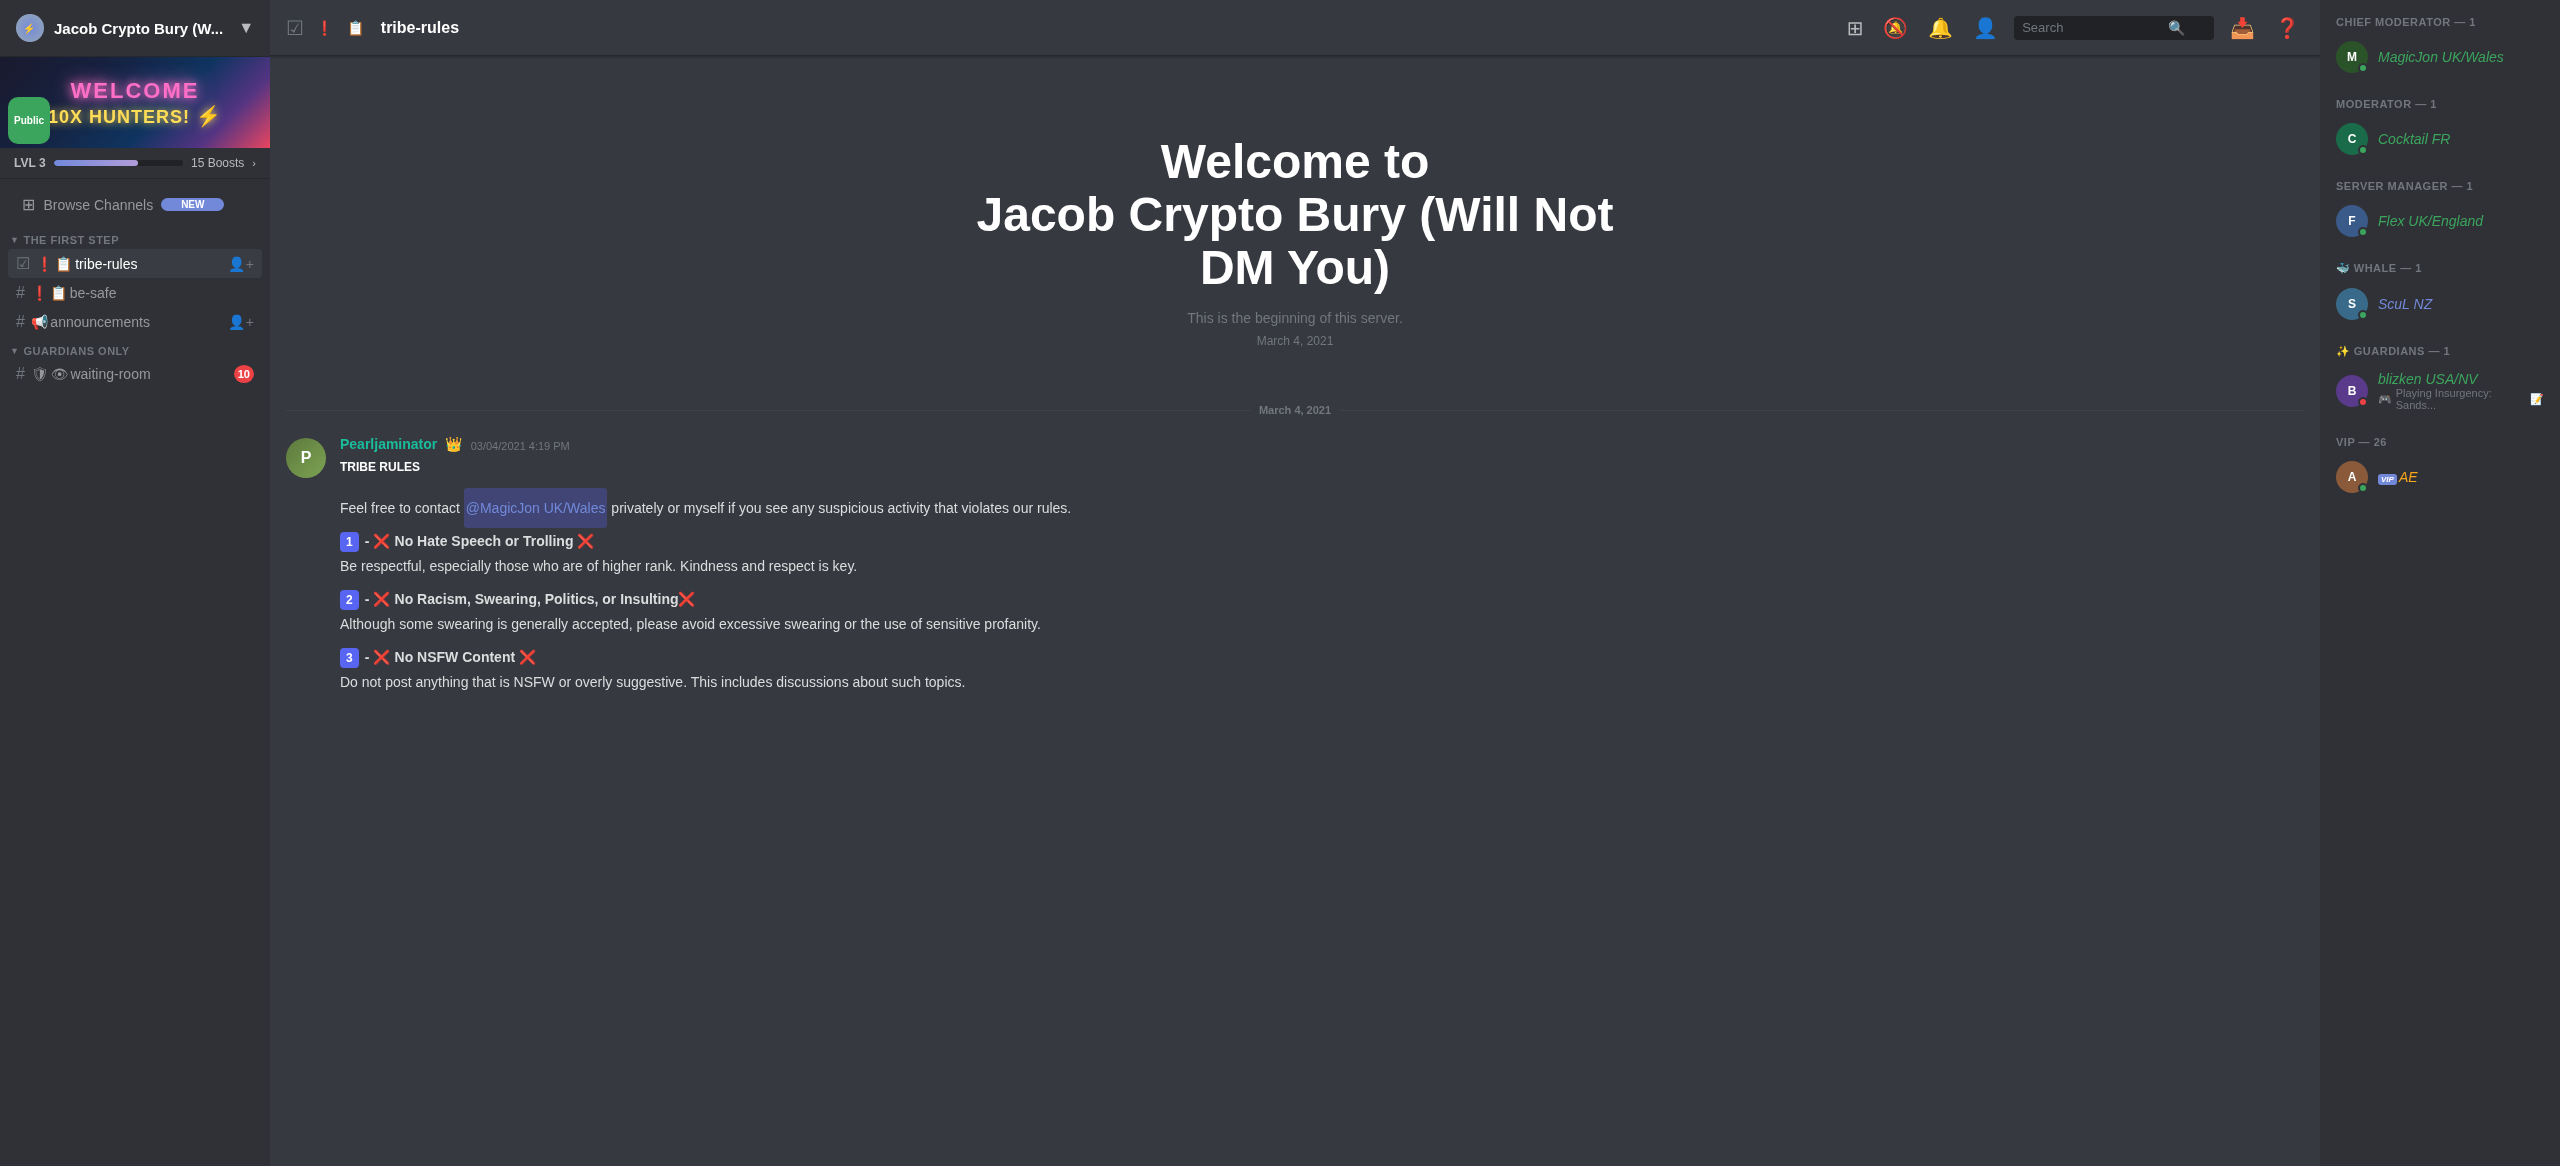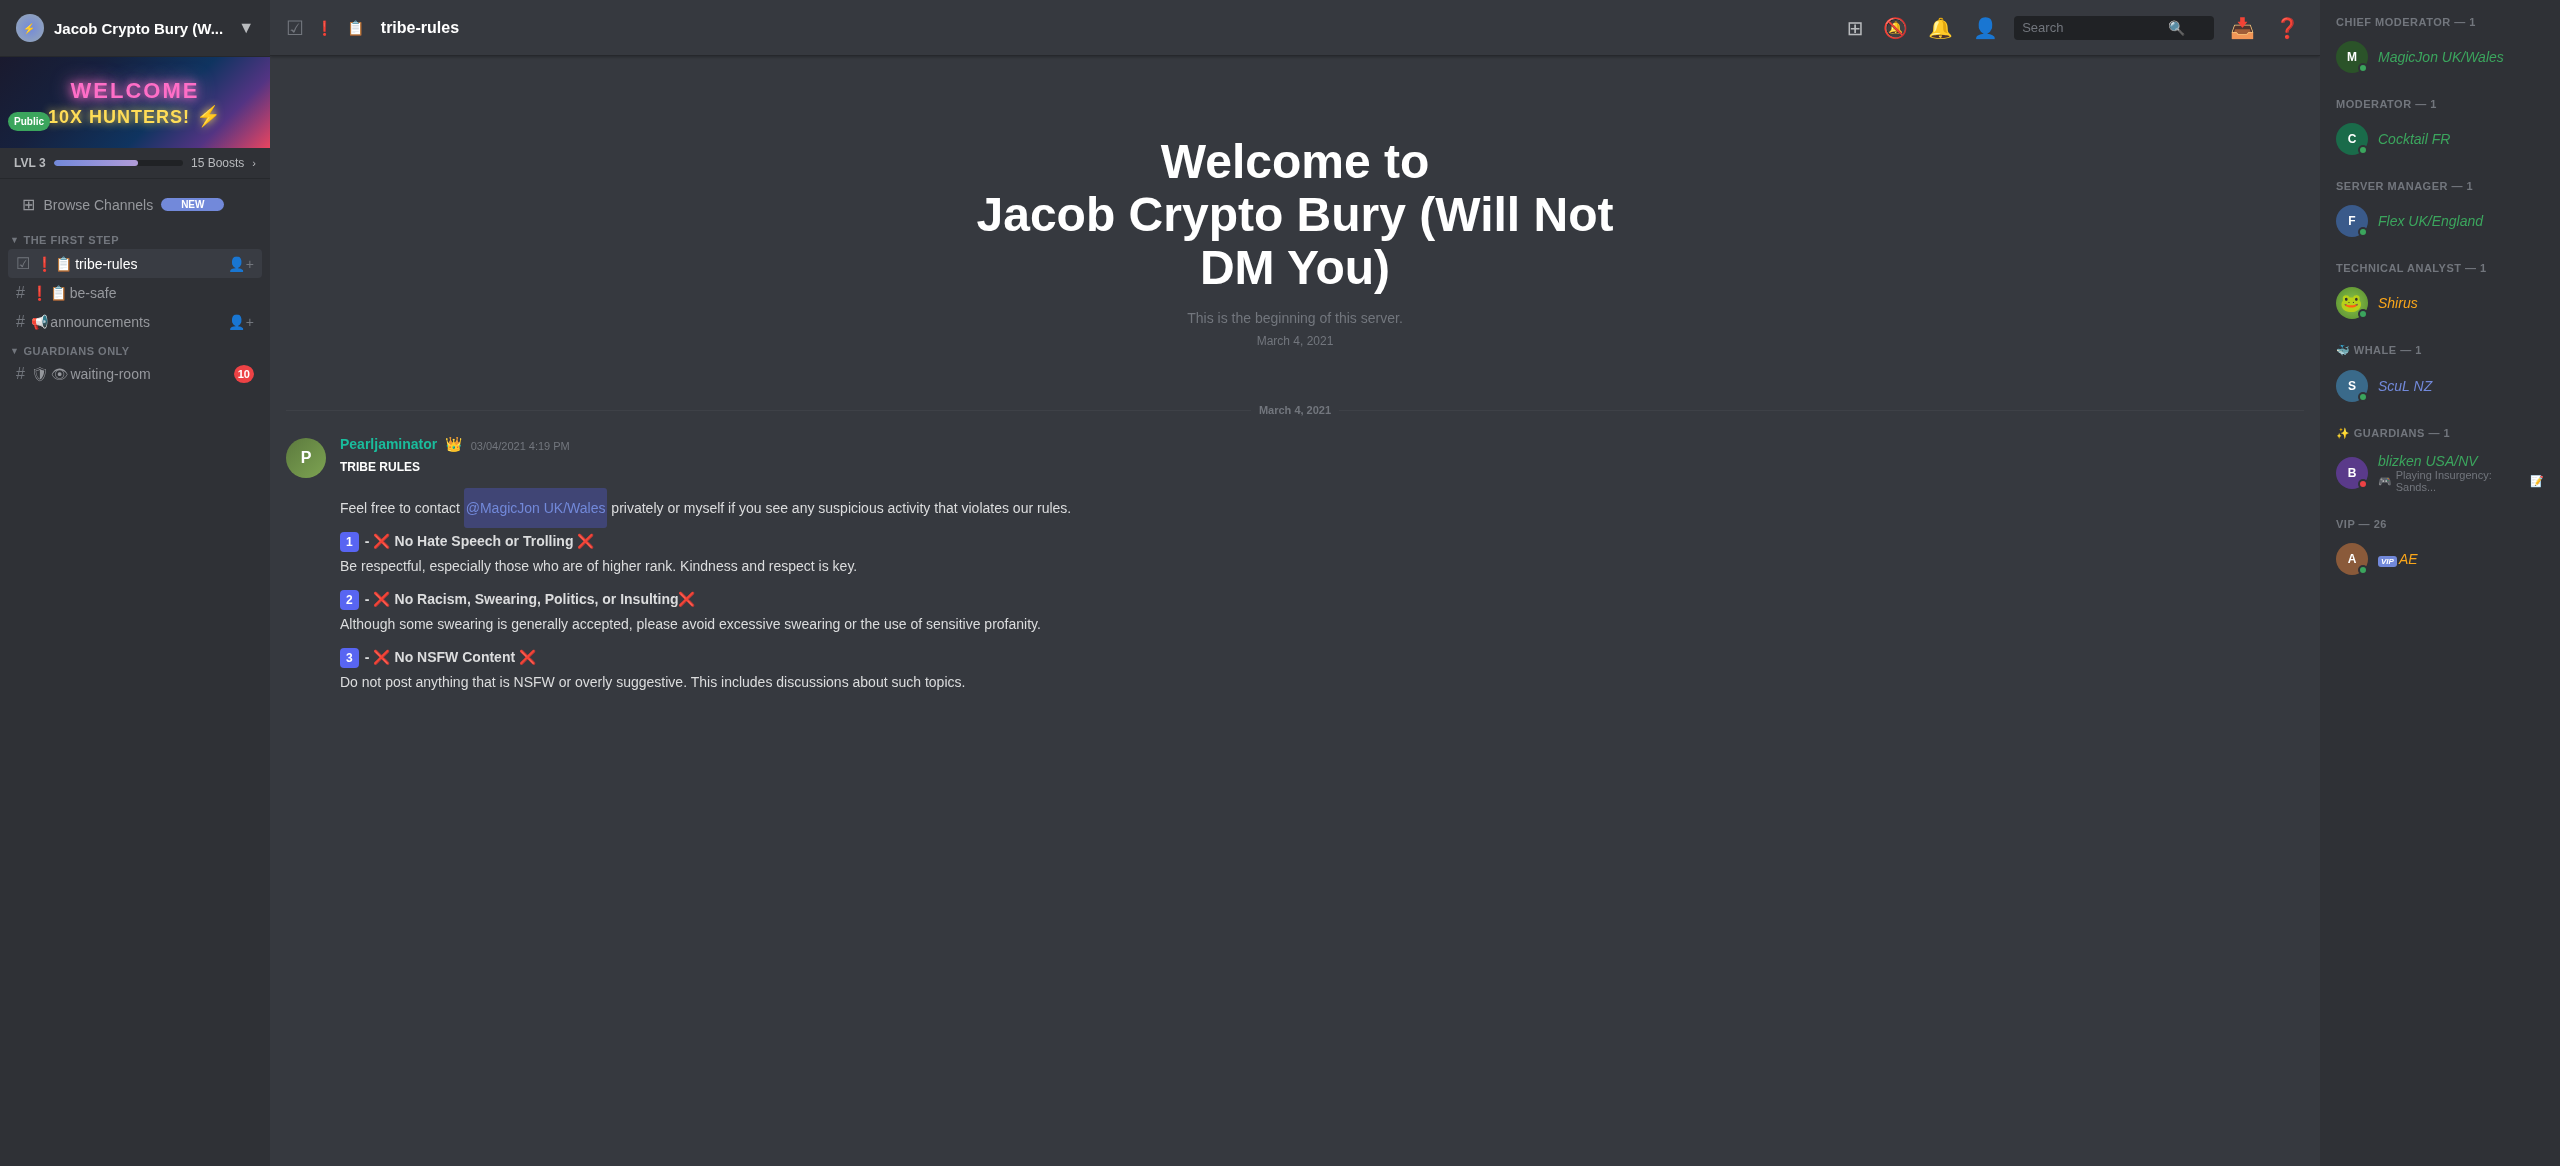--- a/index.html
+++ b/index.html
@@ -56,26 +56,26 @@
     #server-banner-sub {
       font-size: 18px;
       font-weight: 900;
       color: #ffdd57;
       text-shadow: 0 0 8px #ffdd57;
       letter-spacing: 1px;
     }
     #banner-lightning { color: #ffdd57; font-size: 20px; }
     .public-badge {
       position: absolute;
-      bottom: 17px;
+      bottom: 4px;
       left: 8px;
       background: #3ba55d;
       color: #fff;
       font-size: 10px;
-      padding: 4px 6px;
+      padding: 18px 6px;
       border-radius: 10px;
       font-weight: 600;
     }
 
     #boost-bar {
       padding: 8px 14px;
       display: flex;
       align-items: center;
       gap: 8px;
       border-bottom: 1px solid #26282c;
@@ -573,32 +573,20 @@
       <div class="member-avatar">
         <div class="member-avatar-img" style="background:#3a5a8a;">F</div>
         <div class="status-dot status-online"></div>
       </div>
       <div class="member-info">
         <div class="member-name member-name-green">Flex UK/England</div>
       </div>
     </div>
   </div>
 
-  <div class="role-section">
-    <div class="role-header">TECHNICAL ANALYST — 1</div>
-    <div class="member-item">
-      <div class="member-avatar">
-        <div class="member-avatar-img" style="background: radial-gradient(circle, #8bc34a, #558b2f); font-size:18px;">🐸</div>
-        <div class="status-dot status-online"></div>
-      </div>
-      <div class="member-info">
-        <div class="member-name member-name-yellow">Shirus</div>
-      </div>
-    </div>
-  </div>
 
   <div class="role-section">
     <div class="role-header">🐳 WHALE — 1</div>
     <div class="member-item">
       <div class="member-avatar">
         <div class="member-avatar-img" style="background:#3a6a8a;">S</div>
         <div class="status-dot status-online"></div>
       </div>
       <div class="member-info">
         <div class="member-name member-name-blue">ScuL NZ</div>

